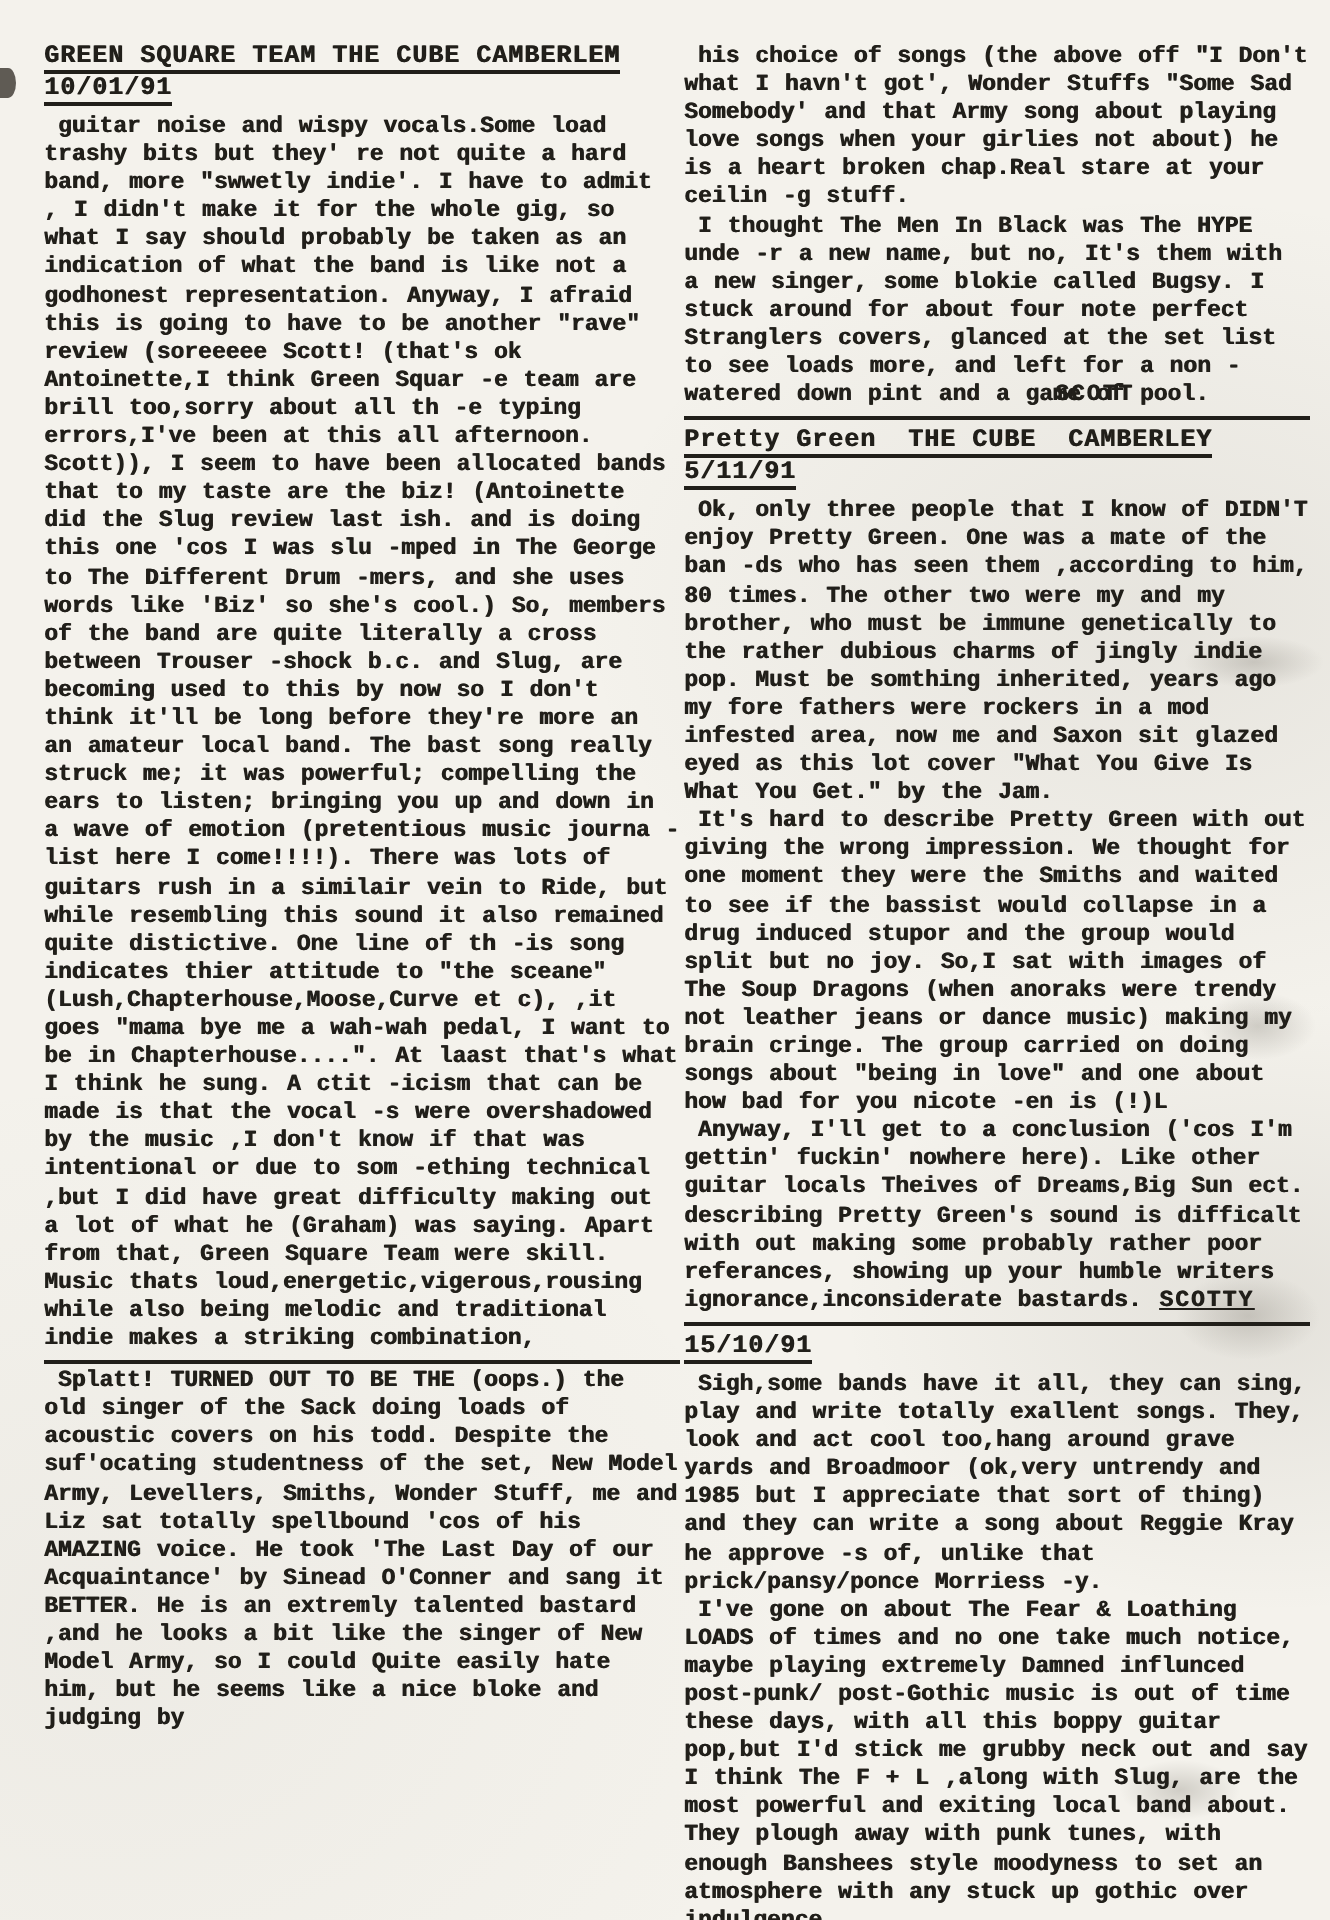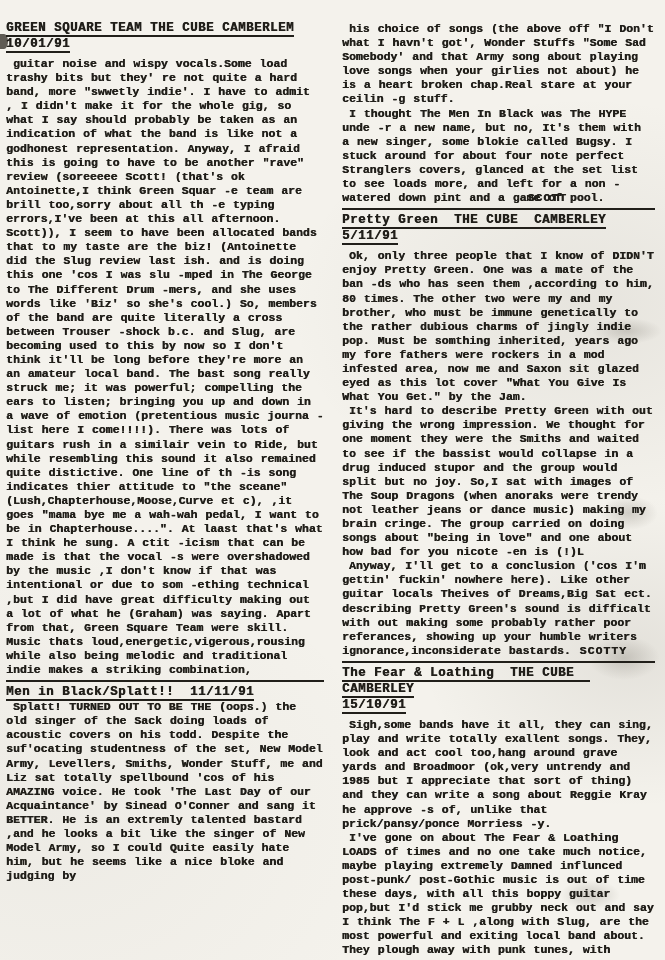--- a/index.html
+++ b/index.html
@@ -9,30 +9,30 @@
     background-color:#f4f2ec;
     background-image:
       radial-gradient(ellipse 420px 300px at 88% 32%, rgba(110,105,95,0.10), transparent 70%),
       radial-gradient(ellipse 300px 220px at 95% 68%, rgba(110,105,95,0.12), transparent 70%),
       radial-gradient(ellipse 500px 400px at 8% 85%, rgba(110,105,95,0.05), transparent 70%);
     color:#211f1a;
     font-weight:700;
   }
   .page *{text-shadow:0.4px 0 0 currentColor;}
   .col{position:absolute;top:20px;font-size:11.5px;line-height:14.1px;}
-  .col-left{left:6px;width:318px;}
+  .col-left{left:22px;width:318px;}
   .col-right{left:342px;width:313px;top:22px;}
   .headline{font-size:12.5px;line-height:16px;white-space:pre-wrap;letter-spacing:0.5px;}
   .u{border-bottom:2px solid #211f1a;padding-bottom:0px;}
   .headline.last{margin-bottom:5px;}
   p.body{margin:0;text-indent:1ch;text-align:left;word-spacing:1px;}
   .sig{text-align:right;letter-spacing:1px;}
   .sig-antionette{margin-top:-13.5px;padding-right:14px;text-shadow:1px 0 0 currentColor;}
   .sig-scott{margin-top:-14.1px;padding-right:88px;}
-  .sig-scotty{margin-top:-14.1px;padding-right:28px;}
+  .sig-scotty{margin-top:-14.1px;padding-right:28px;text-decoration:underline;}
   .rule{border-top:2px solid #211f1a;margin:3px 0 2px 0;}
   .smudge{position:absolute;pointer-events:none;}
   .mark-left{position:absolute;left:0;top:34px;width:8px;height:15px;background:#3a352e;border-radius:0 60% 60% 0;opacity:.8;}
   .smear{background:radial-gradient(closest-side, rgba(115,110,100,0.28), rgba(115,110,100,0));border-radius:50%;}
   .smear.s1{left:592px;top:318px;width:70px;height:26px;}
   .smear.s2{left:600px;top:496px;width:58px;height:34px;}
   .smear.s3{left:588px;top:636px;width:72px;height:44px;}
   .smear.s4{left:560px;top:880px;width:60px;height:30px;}
 </style>
 </head>
@@ -50,49 +50,47 @@
 
     <section>
       <div class="headline"><span class="u">GREEN SQUARE TEAM THE CUBE CAMBERLEM</span></div>
       <div class="headline last"><span class="u">10/01/91</span></div>
       <p class="body">guitar noise and wispy vocals.Some load trashy bits but they' re not quite a hard band, more "swwetly indie'. I have to admit , I didn't make it for the whole gig, so what I say should probably be taken as an indication of what the band is like not a godhonest representation. Anyway, I afraid this is going to have to be another "rave" review (soreeeee Scott! (that's ok Antoinette,I think Green Squar -e team are brill too,sorry about all th -e typing errors,I've been at this all afternoon. Scott)), I seem to have been allocated bands that to my taste are the biz! (Antoinette did the Slug review last ish. and is doing this one 'cos I was slu -mped in The George to The Different Drum -mers, and she uses words like 'Biz' so she's cool.) So, members of the band are quite literally a cross between Trouser -shock b.c. and Slug, are becoming used to this by now so I don't think it'll be long before they're more an an amateur local band. The bast song really struck me; it was powerful; compelling the ears to listen; bringing you up and down in a wave of emotion (pretentious music journa -list here I come!!!!). There was lots of guitars rush in a similair vein to Ride, but while resembling this sound it also remained quite distictive. One line of th -is song indicates thier attitude to "the sceane" (Lush,Chapterhouse,Moose,Curve et c), ,it goes "mama bye me a wah-wah pedal, I want to be in Chapterhouse....". At laast that's what I think he sung. A ctit -icism that can be made is that the vocal -s were overshadowed by the music ,I don't know if that was intentional or due to som -ething technical ,but I did have great difficulty making out a lot of what he (Graham) was saying. Apart from that, Green Square Team were skill. Music thats loud,energetic,vigerous,rousing while also being melodic and traditional indie makes a striking combination,</p>
     </section>
 
     <div class="rule"></div>
 
     <section>
-      <div class="headline"><span class="u">Men in Black/Splatt!!  11/11/91</span></div>
       <p class="body">Splatt! TURNED OUT TO BE THE (oops.) the old  singer of the Sack doing loads of acoustic covers on his todd. Despite the suf'ocating studentness of the set, New Model Army, Levellers, Smiths, Wonder Stuff, me and Liz sat totally spellbound 'cos of his AMAZING voice. He took 'The Last Day of our Acquaintance' by Sinead O'Conner and sang it BETTER. He is an extremly talented bastard ,and he looks a bit like the singer of New Model Army, so I could Quite easily hate him, but he seems like a nice bloke and judging by</p>
     </section>
 
   </div>
 
   <div class="col col-right">
 
     <section>
       <p class="body">his choice of songs (the above off "I Don't what I havn't got', Wonder Stuffs "Some Sad Somebody' and that Army song about playing love songs when your girlies not about) he is a heart broken chap.Real stare at your ceilin -g stuff.</p>
       <p class="body">I thought The Men In Black was The HYPE unde -r a new name, but no, It's them with a new singer, some blokie called Bugsy. I stuck around for about four note perfect Stranglers covers, glanced at the set list to see loads more, and left for a non - watered down pint and a game of pool.</p>
       <div class="sig sig-scott">SCOTT</div>
     </section>
 
     <div class="rule"></div>
 
     <section>
       <div class="headline"><span class="u">Pretty Green  THE CUBE  CAMBERLEY</span></div>
       <div class="headline last"><span class="u">5/11/91</span></div>
       <p class="body">Ok, only three people that I know of DIDN'T enjoy Pretty Green. One was a mate of the ban -ds who has seen them ,according to him, 80 times. The other two were my and my brother, who must be immune genetically to the rather dubious charms of jingly indie pop. Must be somthing inherited, years ago my fore fathers were rockers in a mod infested area, now me and Saxon sit glazed eyed as this lot cover "What  You Give Is What You Get." by the Jam.</p>
       <p class="body">It's hard to describe Pretty Green with out giving the wrong impression. We thought for one moment they were the Smiths and waited to see if the bassist would collapse in a drug induced stupor and the group would split but no joy. So,I sat with images of The Soup Dragons (when anoraks were trendy not leather jeans or dance music) making my brain cringe. The group carried on doing songs about "being in love" and one about how bad for you nicote -en is (!)L</p>
-      <p class="body">Anyway, I'll get to a conclusion ('cos I'm gettin' fuckin' nowhere here). Like other guitar locals Theives of Dreams,Big Sat ect. describing Pretty Green's sound is difficalt with out making some probably rather poor referances, showing up your humble writers ignorance,inconsiderate bastards.</p>
+      <p class="body">Anyway, I'll get to a conclusion ('cos I'm gettin' fuckin' nowhere here). Like other guitar locals Theives of Dreams,Big Sun ect. describing Pretty Green's sound is difficalt with out making some probably rather poor referances, showing up your humble writers ignorance,inconsiderate bastards.</p>
       <div class="sig sig-scotty">SCOTTY</div>
     </section>
 
     <div class="rule"></div>
 
     <section>
-      <div class="headline"><span class="u">The Fear &amp; Loathing  THE CUBE  CAMBERLEY</span></div>
       <div class="headline last"><span class="u">15/10/91</span></div>
       <p class="body">Sigh,some bands have it all, they can sing, play and write totally exallent songs. They, look and act cool too,hang around grave yards and Broadmoor (ok,very untrendy and 1985 but I appreciate that sort of thing) and they can write a song about Reggie Kray he approve -s of, unlike that prick/pansy/ponce Morriess -y.</p>
       <p class="body">I've gone on about The Fear &amp; Loathing LOADS of times and no one take much notice, maybe playing extremely Damned influnced post-punk/ post-Gothic music is out of time these days, with all this boppy guitar pop,but I'd stick me grubby neck out and say I think The F + L ,along with Slug, are the most powerful and exiting local band about. They plough away with punk tunes, with enough Banshees style moodyness to set an atmosphere with any stuck up gothic over indulgence</p>
 
     </section>
 
   </div>
 
 </div>
 

